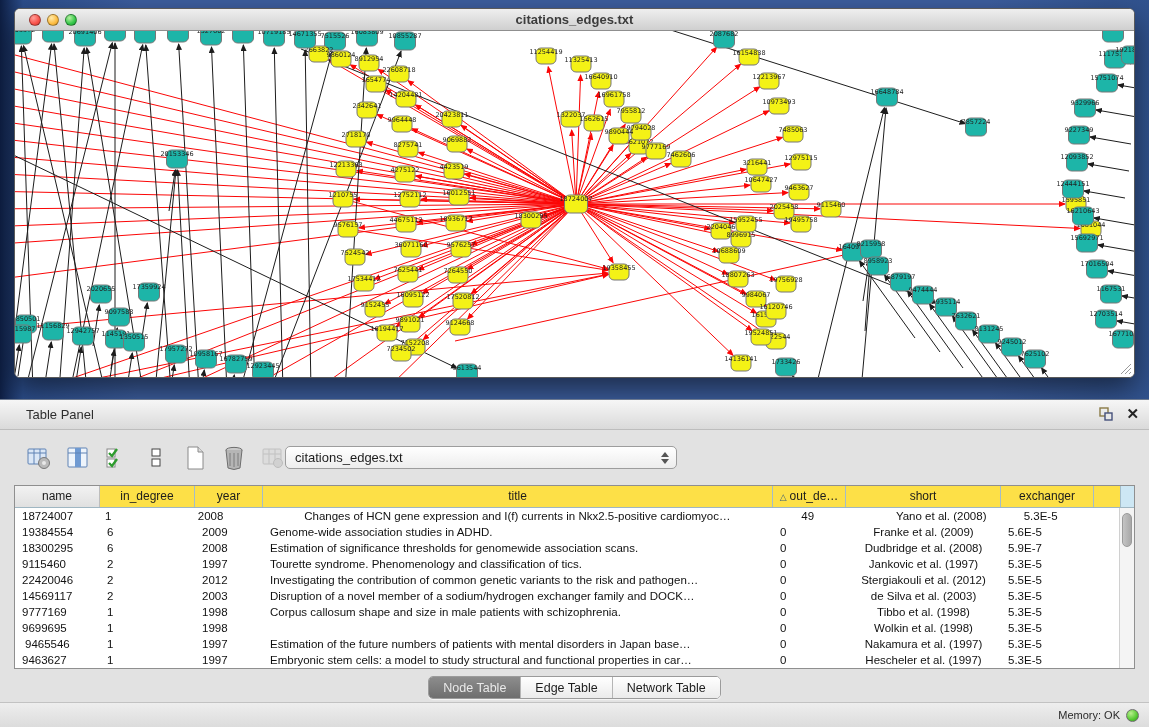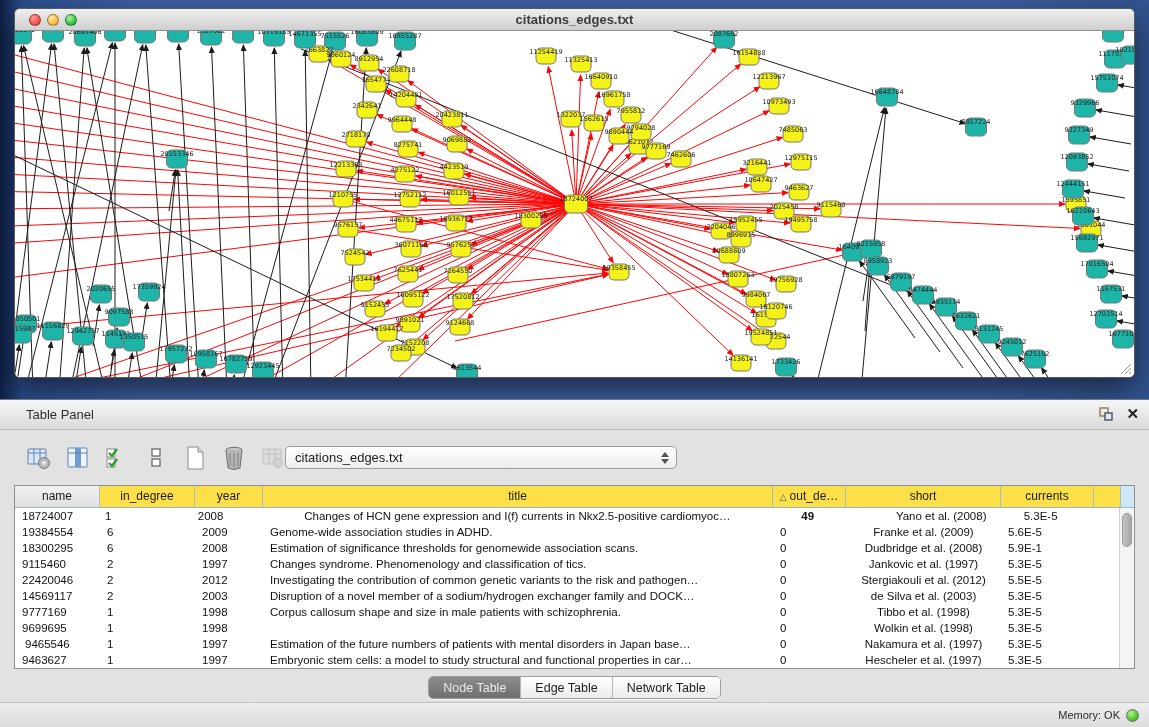--- a/index.html
+++ b/index.html
@@ -875,30 +875,30 @@
   </div>
 
   <div class="tablebox">
     <div class="thead" id="thead">
         <div class="th first" style="width: 85px;">name</div>
         <div class="th" style="width: 95px;">in_degree</div>
         <div class="th" style="width: 68px;">year</div>
         <div class="th" style="width: 510px;">title</div>
         <div class="th" style="width: 73px;"><span class="sort">△</span>out_de…</div>
         <div class="th" style="width: 155px;">short</div>
-        <div class="th" style="width: 93px;">currents</div>
+        <div class="th" style="width: 93px;">exchanger</div>
         <div class="th" style="width: 27px;"></div>
       </div>
     <div class="tbody" id="tbody">
         <div class="trow">
           <div class="td" style="width: 85px;">18724007</div>
           <div class="td" style="width: 95px;">1</div>
           <div class="td" style="width: 68px;">2008</div>
           <div class="td" style="width: 510px; margin-left: 40px;">Changes of HCN gene expression and I(f) currents in Nkx2.5-positive cardiomyoc…</div>
-          <div class="td" style="width: 73px; font-weight: bold;">49</div>
+          <div class="td" style="width: 73px;">49</div>
           <div class="td center" style="width: 155px;">Yano et al. (2008)</div>
           <div class="td" style="width: 93px;">5.3E-5</div>
           <div class="td" style="width: 27px;"></div>
         </div>
         <div class="trow">
           <div class="td" style="width: 85px;">19384554</div>
           <div class="td" style="width: 95px;">6</div>
           <div class="td" style="width: 68px;">2009</div>
           <div class="td" style="width: 510px;">Genome-wide association studies in ADHD.</div>
           <div class="td" style="width: 73px;">0</div>
@@ -906,28 +906,28 @@
           <div class="td" style="width: 93px;">5.6E-5</div>
           <div class="td" style="width: 27px;"></div>
         </div>
         <div class="trow">
           <div class="td" style="width: 85px;">18300295</div>
           <div class="td" style="width: 95px;">6</div>
           <div class="td" style="width: 68px;">2008</div>
           <div class="td" style="width: 510px;">Estimation of significance thresholds for genomewide association scans.</div>
           <div class="td" style="width: 73px;">0</div>
           <div class="td center" style="width: 155px;">Dudbridge et al. (2008)</div>
-          <div class="td" style="width: 93px;">5.9E-1</div>
+          <div class="td" style="width: 93px;">5.9E-7</div>
           <div class="td" style="width: 27px;"></div>
         </div>
         <div class="trow">
           <div class="td" style="width: 85px;">9115460</div>
           <div class="td" style="width: 95px;">2</div>
           <div class="td" style="width: 68px;">1997</div>
-          <div class="td" style="width: 510px;">Changes syndrome. Phenomenology and classification of tics.</div>
+          <div class="td" style="width: 510px;">Tourette syndrome. Phenomenology and classification of tics.</div>
           <div class="td" style="width: 73px;">0</div>
           <div class="td center" style="width: 155px;">Jankovic et al. (1997)</div>
           <div class="td" style="width: 93px;">5.3E-5</div>
           <div class="td" style="width: 27px;"></div>
         </div>
         <div class="trow">
           <div class="td" style="width: 85px;">22420046</div>
           <div class="td" style="width: 95px;">2</div>
           <div class="td" style="width: 68px;">2012</div>
           <div class="td" style="width: 510px;">Investigating the contribution of common genetic variants to the risk and pathogen…</div>

